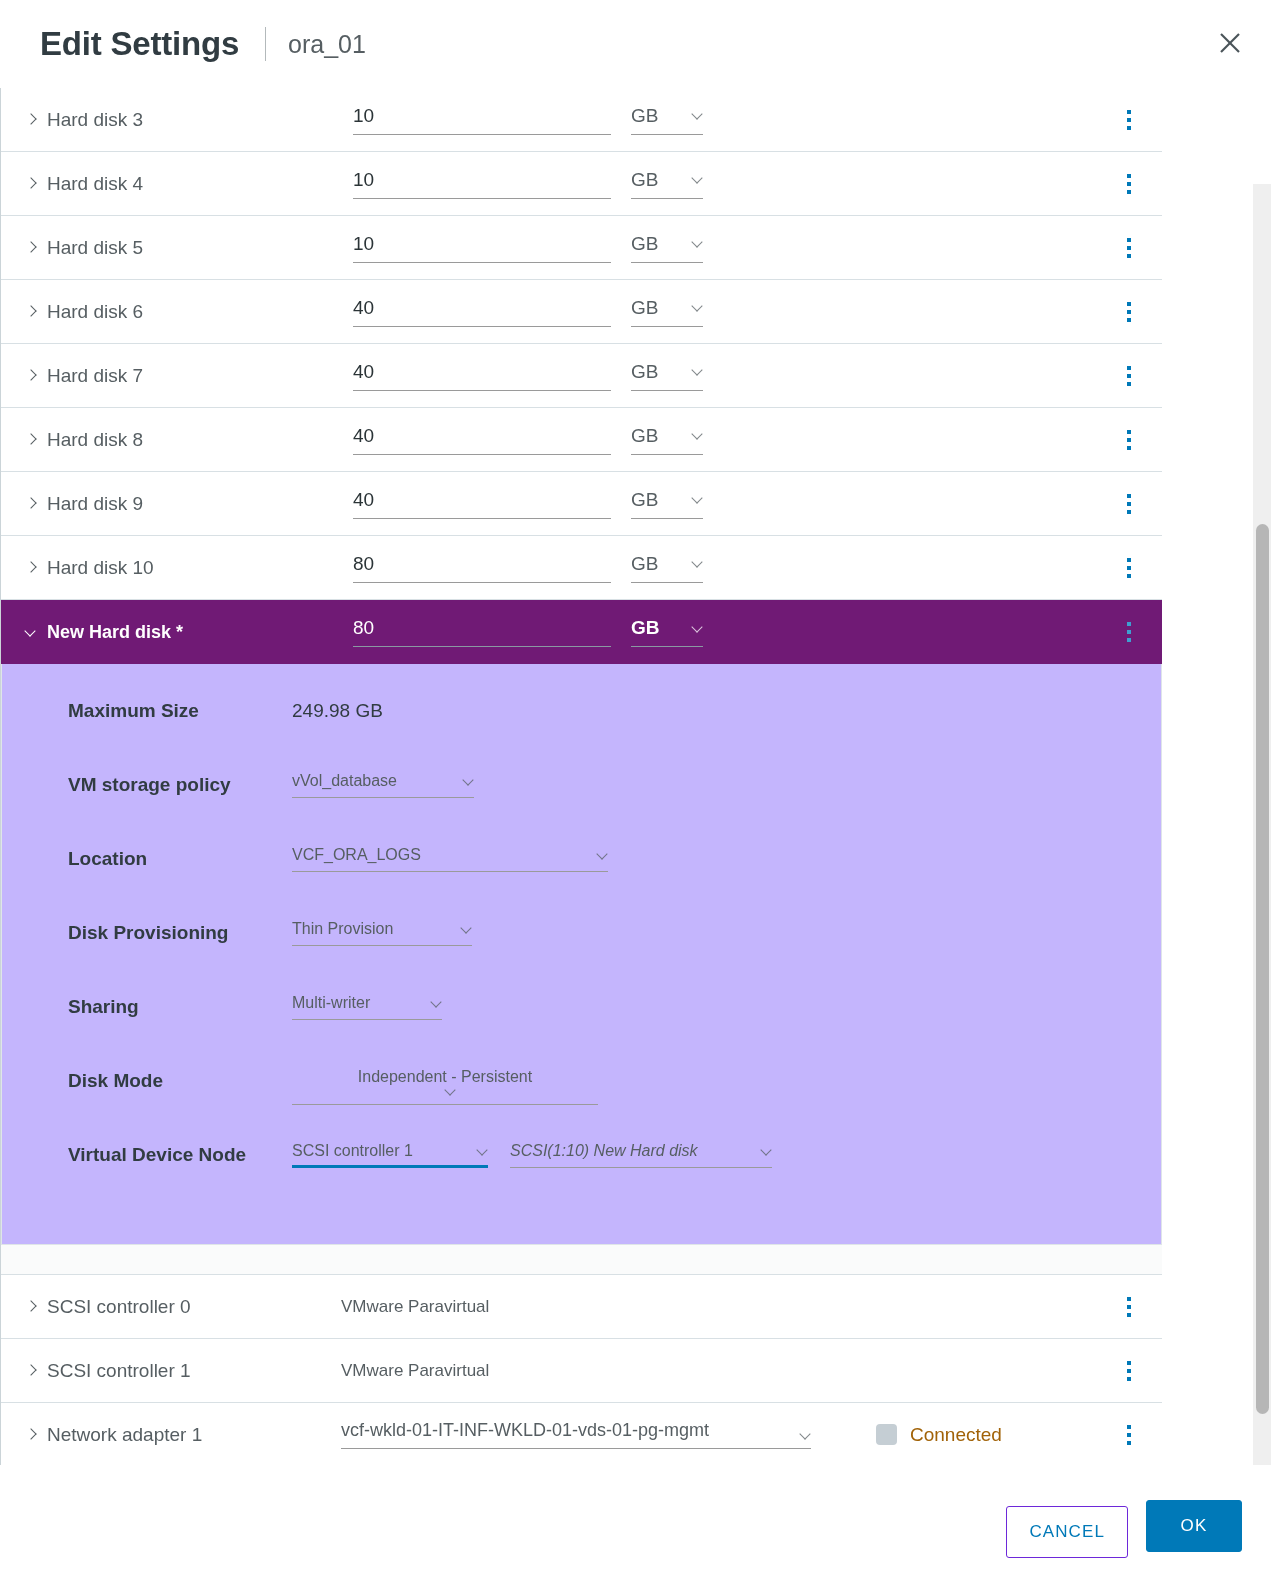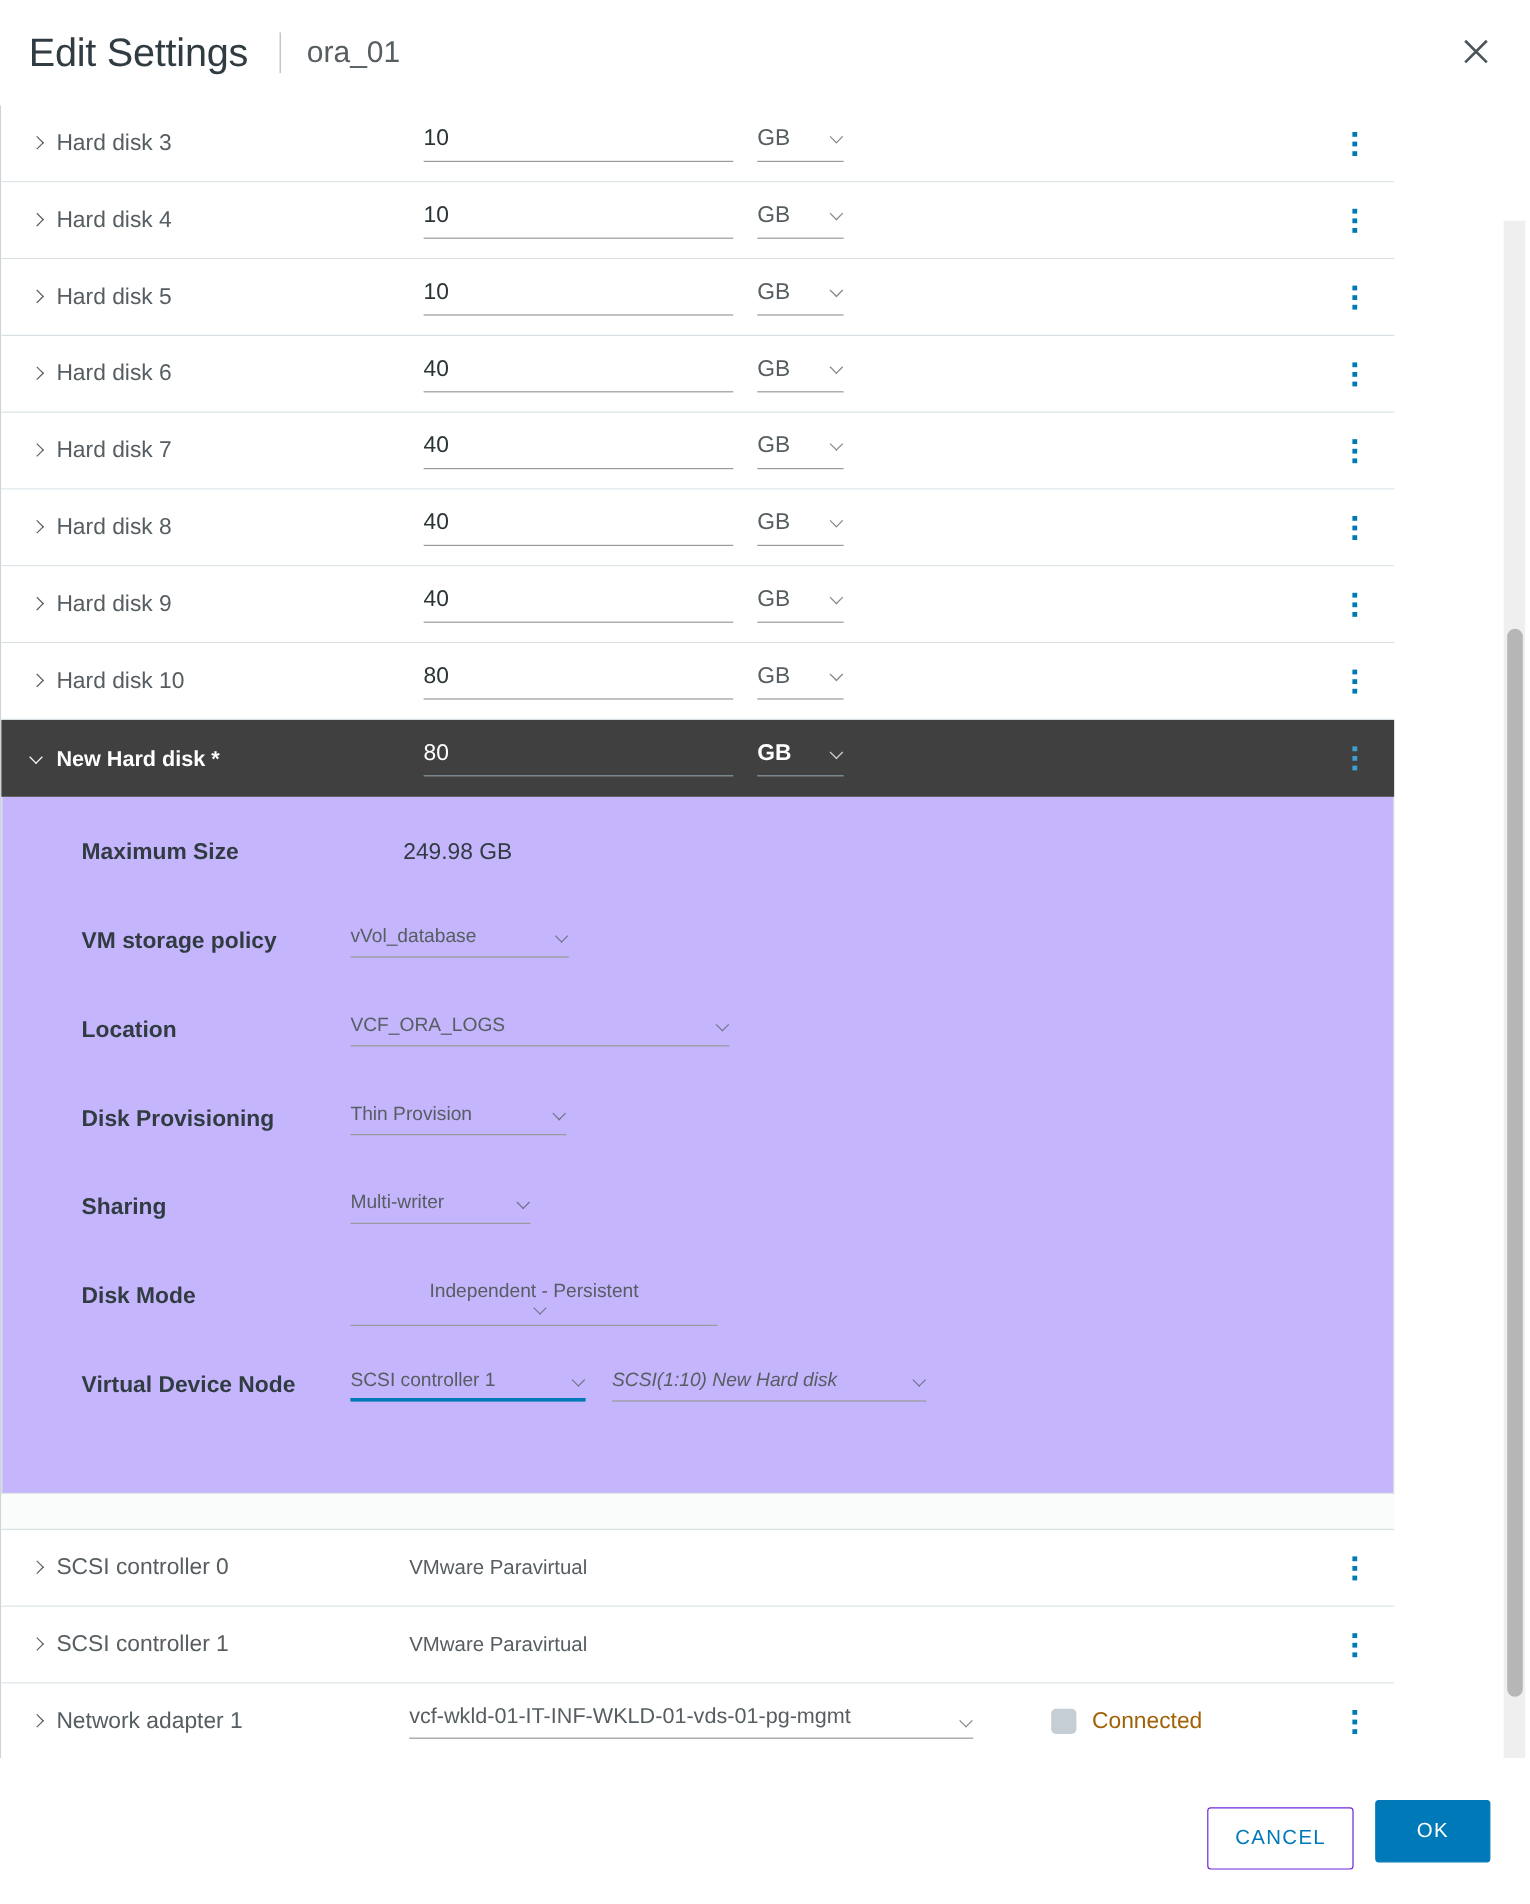--- a/index.html
+++ b/index.html
@@ -16,23 +16,24 @@
   
   .dialog-header {
     position: relative;
     height: 88px;
     padding: 0 24px;
     display: flex;
     align-items: center;
   }
   .header-title {
     font-size: 33px;
-    font-weight: 400;
+    font-weight: 700;
     color: #313c42;
     letter-spacing: -0.2px;
+    margin-left: 16px;
   }
   .header-divider {
     width: 1px;
     height: 34px;
     background: #b3b9bb;
     margin: 0 22px 0 26px;
   }
   .header-subtitle {
     font-size: 25px;
     font-weight: 400;
@@ -69,21 +70,21 @@
   .device-row {
     position: relative;
     height: 64px;
     display: flex;
     align-items: center;
     border-bottom: 1px solid #d8e0e4;
     background: #ffffff;
     padding-left: 24px;
   }
   .device-row.selected {
-    background: #404040;
+    background: #701a75;
     border-bottom: none;
   }
   .row-toggle {
     display: flex;
     align-items: center;
     cursor: pointer;
     min-width: 0;
   }
   .chev {
     width: 15px;
@@ -218,21 +219,20 @@
     color: #313c42;
     padding-top: 2px;
   }
   .detail-value {
     font-size: 19px;
     color: #565e62;
   }
   .detail-value.static {
     color: #313c42;
     padding-top: 2px;
-    margin-left: 44px;
   }
   .dd {
     display: inline-flex;
     align-items: center;
     justify-content: space-between;
     border-bottom: 1px solid #9a9a9a;
     padding-bottom: 7px;
     color: #565e62;
     cursor: pointer;
     vertical-align: top;

